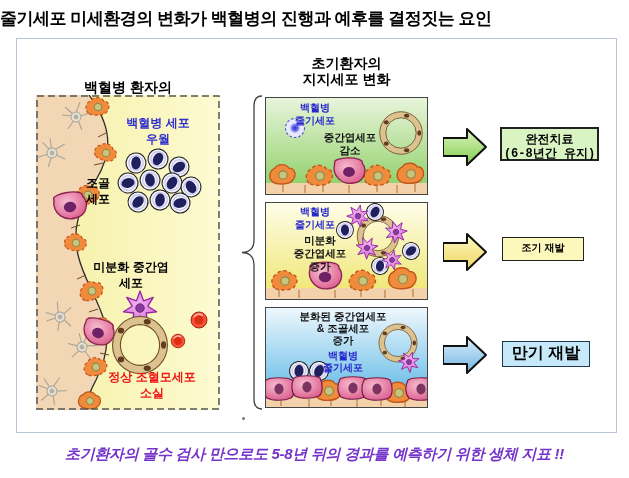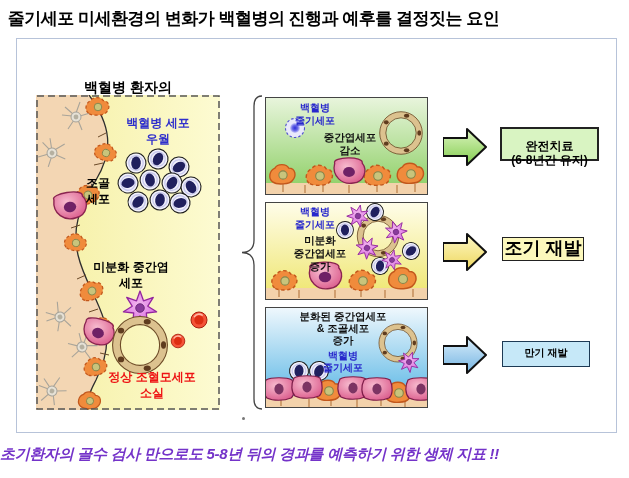--- a/index.html
+++ b/index.html
@@ -1,39 +1,39 @@
 <!DOCTYPE html>
 <html><head>
 <meta charset="utf-8">
 <style>
   html,body{margin:0;padding:0;background:#fff;}
   .stage{position:relative;width:629px;height:478px;background:#fff;overflow:hidden;
          font-family:"Liberation Sans","DejaVu Sans",sans-serif;}
   .abs{position:absolute;}
-  .title{left:0;top:7px;width:507px;text-align:center;font-size:17px;font-weight:bold;color:#000;letter-spacing:-0.5px;}
+  .title{left:0;top:7px;width:507px;text-align:left;font-size:17px;font-weight:bold;color:#000;letter-spacing:-0.5px;}
   .main-box{left:16px;top:38px;width:599px;height:393px;border:1px solid #b7c3d9;background:#fff;}
   .col-header{text-align:center;font-size:14px;font-weight:bold;color:#000;line-height:16px;}
   .hdr-left{left:36px;top:55px;width:184px;margin-top:24px;}
   .hdr-mid{left:265px;top:55px;width:163px;}
   .hdr-right{left:470px;top:55px;width:160px;}
   svg{display:block;}
   svg text{font-family:"Liberation Sans","DejaVu Sans",sans-serif;font-weight:bold;}
   .t12b{font-size:12px;fill:#000;}
   .t12blue{font-size:12px;fill:#2f2fcc;}
   .t12red{font-size:12px;fill:#ee1515;}
   .p10blue{font-size:10px;fill:#2828cc;}
   .p10k{font-size:10.5px;fill:#111;}
   .outcome{box-sizing:border-box;text-align:center;font-weight:bold;color:#000;}
   .outcome-1{left:500px;top:127px;width:99px;height:34px;background:#d9f4c2;border:2px solid #222;
-             font-size:12px;line-height:14px;padding-top:10px;}
+             font-size:12px;line-height:14px;padding-top:4px;font-family:Liberation Mono, monospace;}
   .outcome-2{left:502px;top:237px;width:82px;height:24px;background:#fcf8bc;border:1.5px solid #222;
-             font-size:18px;line-height:20px;}
+             font-size:10px;line-height:20px;}
   .outcome-3{left:502px;top:341px;width:88px;height:26px;background:#c6e8f8;border:1.5px solid #1d3a55;
-             font-size:10px;line-height:22px;}
-  .footer{left:0;top:445px;width:629px;font-size:15px;font-weight:bold;font-style:italic;
+             font-size:16px;line-height:22px;}
+  .footer{left:0;top:445px;width:629px;text-align:center;font-size:15px;font-weight:bold;font-style:italic;
           color:#7433c9;letter-spacing:-0.3px;}
   .stray-dot{left:242px;top:417px;width:3px;height:3px;background:#777;border-radius:50%;}
 </style>
 </head>
 <body>
 
 <div class="stage">
 
   <svg width="0" height="0" style="position:absolute" aria-hidden="true">
     <defs>
@@ -133,20 +133,24 @@
     </defs>
   </svg>
 
   <div class="abs title">줄기세포 미세환경의 변화가 백혈병의 진행과 예후를 결정짓는 요인</div>
   <div class="abs main-box"></div>
 
   <div class="abs col-header hdr-left">
     <div>백혈병 환자의</div>
     <div>변화된 중간엽세포</div>
   </div>
+  <div class="abs col-header hdr-mid">
+    <div>초기환자의</div>
+    <div>지지세포 변화</div>
+  </div>
 
   <svg class="abs" style="left:36px;top:95px" width="184" height="315" viewBox="0 0 184 315">
     <rect x="0" y="0" width="184" height="315" fill="url(#lpBg)"></rect>
     <path d="M0,0 L53,0 C75,30 78,55 60,85 C42,115 36,135 42,160 C48,185 60,200 68,225 C74,245 70,265 60,285 C52,300 50,308 52,315 L0,315 Z" fill="#f3d6b3"></path>
     <path d="M53,0 C75,30 78,55 60,85 C42,115 36,135 42,160 C48,185 60,200 68,225 C74,245 70,265 60,285 C52,300 50,308 52,315" fill="none" stroke="#2e2e2e" stroke-width="1.3"></path>
     <g>
       <use href="#stellate" transform="translate(40,22)"></use>
       <use href="#stellate" transform="translate(16,58) rotate(40)"></use>
       <use href="#stellate" transform="translate(24,222) rotate(-25)"></use>
       <use href="#stellate" transform="translate(46,252) rotate(70)"></use>

